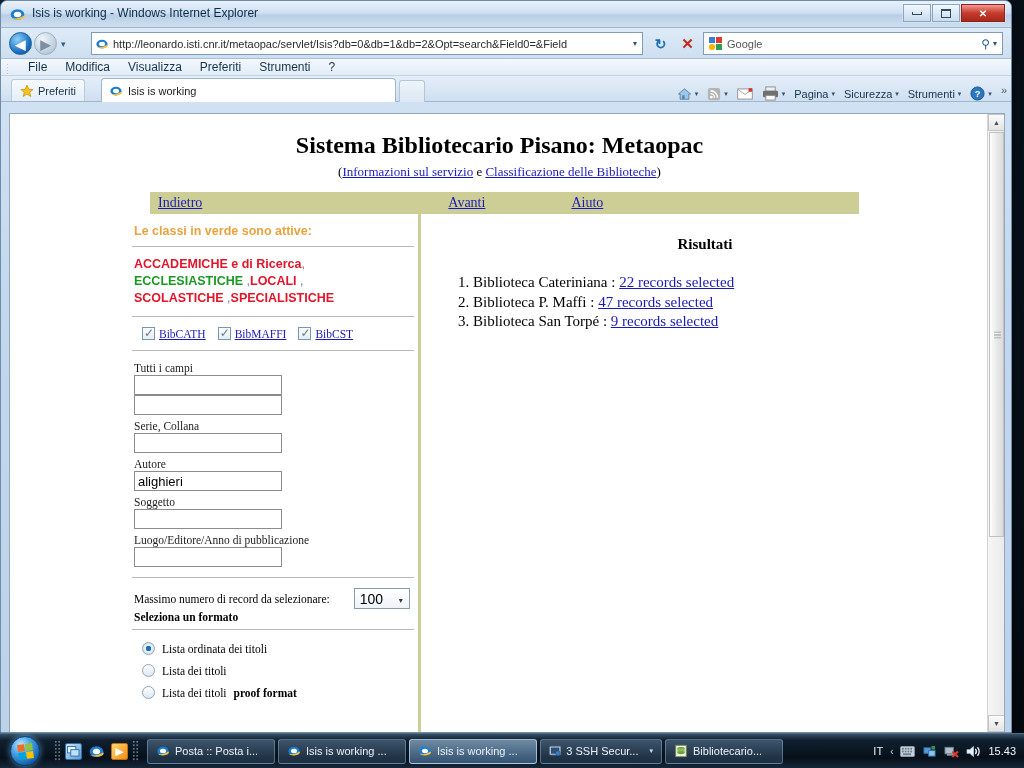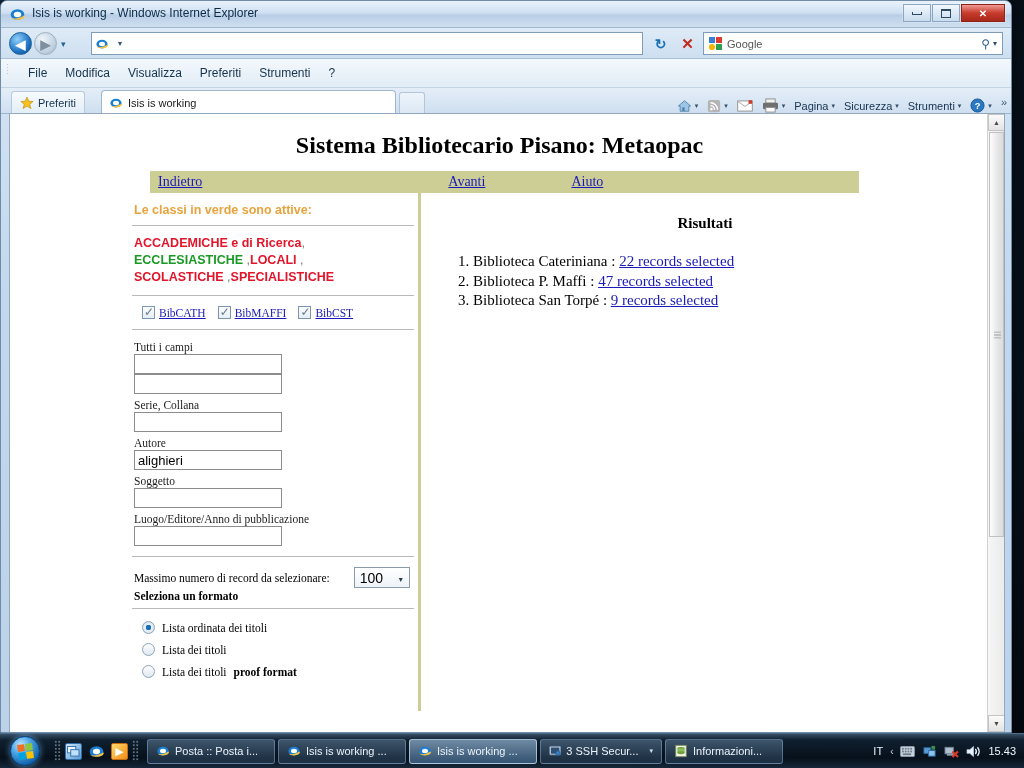--- a/index.html
+++ b/index.html
@@ -118,21 +118,21 @@
     background: #fff; border: 1px solid #7f9db9;
     display: flex; align-items: center;
   }
   #searchbox .gicon { margin: 0 4px 0 4px; flex: none; }
   #searchbox .stext { font-size: 11px; color: #555; flex: 1; }
   #searchbox .smag { color: #2d5f8f; font-size: 12px; padding-right: 3px; }
   #searchbox .scaret { font-size: 8px; color: #34506b; padding-right: 5px; }
 
   
   #menubar {
-    position: relative; height: 29px;
+    position: relative; height: 17px;
     background: linear-gradient(180deg,#f3f8fc,#e2ecf6);
     border-bottom: 1px solid #c3d4e4;
     display: flex; align-items: center;
     padding-left: 18px;
   }
   #menubar .mi {
     font-size: 12px; color: #15334d; padding: 2px 9px;
   }
   #menubar .grip {
     position: absolute; left: 5px; top: 4px; width: 3px; height: 13px;
@@ -474,20 +474,21 @@
         <span class="arrow-w">▶</span>
       </div>
       <div id="histdrop">▾</div>
 
       <div id="urlbox">
         <svg class="favicon" viewBox="0 0 16 16">
           <ellipse cx="8" cy="8" rx="6.4" ry="5" fill="#1a7fd4"></ellipse>
           <ellipse cx="8" cy="8" rx="3.4" ry="2.5" fill="#fff"></ellipse>
           <path d="M1 10.5 Q6 13.6 14.6 8.6 Q15.6 11.4 11 12.6 Q5 14 1 10.5 Z" fill="#f5c342"></path>
         </svg>
+        <span class="urltext">http://leonardo.isti.cnr.it/metaopac/servlet/Isis?db=0&amp;db=1&amp;db=2&amp;Opt=search&amp;Field0=&amp;Field</span>
         <span class="caret">▾</span>
       </div>
 
       <div class="tbicon" id="refreshbtn">
         <span>↻</span>
       </div>
       <div class="tbicon" id="stopbtn">
         <span>✕</span>
       </div>
 
@@ -586,20 +587,23 @@
         </span>
         <span class="ovf">»</span>
       </div>
     </div>
 
     <div id="viewport">
       <div id="pagecanvas">
 
         <div class="page-title">Sistema Bibliotecario Pisano: Metaopac</div>
 
+        <div class="page-sub">
+          <span>(</span><a>Informazioni sul servizio</a><span> e </span><a>Classificazione delle Biblioteche</a><span>)</span>
+        </div>
 
         <div id="navband">
           <a class="nb nb1">Indietro</a>
           <a class="nb nb2">Avanti</a>
           <a class="nb nb3">Aiuto</a>
         </div>
 
         <div id="twocol">
 
           <div id="leftcol">
@@ -786,21 +790,21 @@
         <span class="ddarrow">▾</span>
       </div>
 
       <div class="tbtn w-ext">
         <svg width="14" height="14" viewBox="0 0 16 16">
           <rect x="2" y="1.5" width="12" height="13" fill="#f3f6e4" stroke="#7a8a5e"></rect>
           <ellipse cx="8" cy="5" rx="4.2" ry="1.6" fill="#6f9e3f"></ellipse>
           <rect x="3.8" y="5" width="8.4" height="5" fill="#8dbd5a"></rect>
           <ellipse cx="8" cy="10" rx="4.2" ry="1.6" fill="#6f9e3f"></ellipse>
         </svg>
-        <span>Informazioni...</span>
+        <span>Bibliotecario...</span>
       </div>
     </div>
 
     <div id="tray">
       <span class="lang">IT</span>
       <span class="chev">‹</span>
       <span class="tico">
         <svg width="15" height="11" viewBox="0 0 16 12">
           <rect x="0.5" y="0.5" width="15" height="11" rx="1" fill="#c9d4de" stroke="#8fa0ae"></rect>
           <g fill="#6e7d8a">

